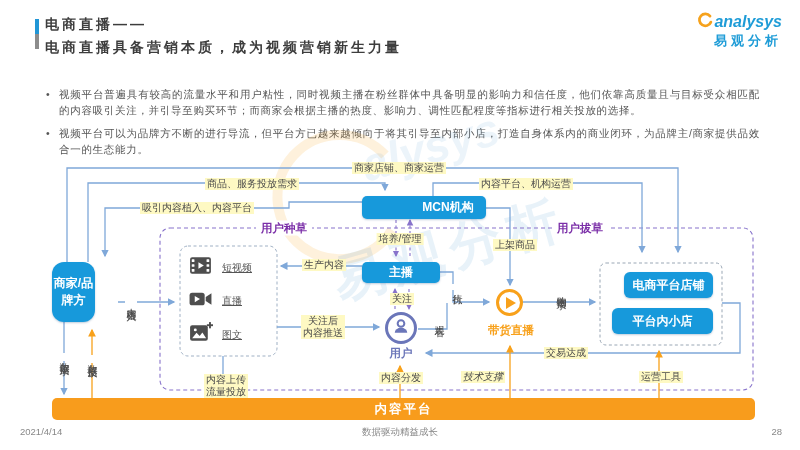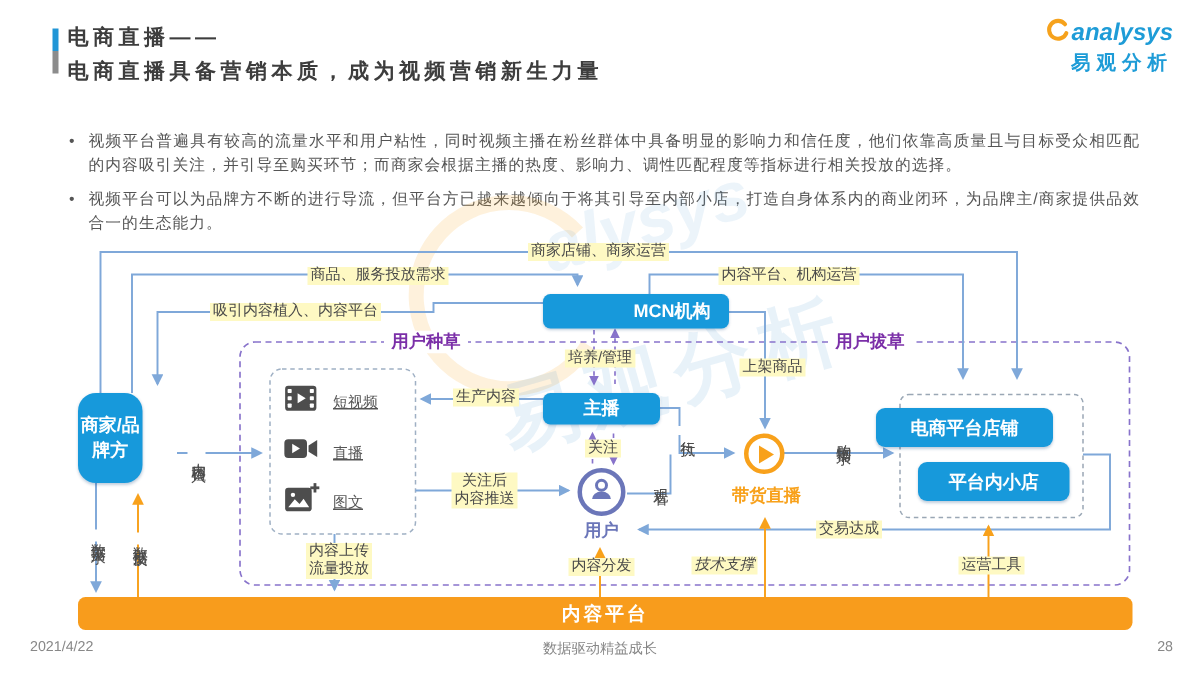--- a/index.html
+++ b/index.html
@@ -146,39 +146,39 @@
   <div class="elabel" style="left:197px;top:208px;">吸引内容植入、内容平台</div>
   <div class="elabel" style="left:324px;top:265px;">生产内容</div>
   <div class="elabel" style="left:400px;top:239px;">培养/管理</div>
   <div class="elabel" style="left:402px;top:299px;">关注</div>
   <div class="elabel" style="left:515px;top:245px;">上架商品</div>
   <div class="elabel" style="left:566px;top:353px;">交易达成</div>
   <div class="elabel two" style="left:323px;top:327px;">
     <div>关注后</div>
     <div>内容推送</div>
   </div>
-  <div class="elabel two" style="left:226px;top:374px;">
+  <div class="elabel two" style="left:226px;top:386px;">
     <div>内容上传</div>
     <div>流量投放</div>
   </div>
   <div class="elabel" style="left:401px;top:378px;">内容分发</div>
   <div class="elabel" style="left:483px;top:377px;font-style:italic;">技术支撑</div>
   <div class="elabel" style="left:661px;top:377px;">运营工具</div>
 
   <div class="vlabel" style="left:131px;top:302px;">内容植入</div>
   <div class="vlabel" style="left:457px;top:287px;">执行</div>
   <div class="vlabel" style="left:439px;top:319px;">观看</div>
   <div class="vlabel" style="left:561px;top:291px;">购物需求</div>
   <div class="vlabel" style="left:64px;top:357px;">数据需求</div>
   <div class="vlabel" style="left:92px;top:359px;">数据反馈</div>
 
   <div class="bluebox" style="left:52px;top:262px;width:43px;height:60px;border-radius:12px;font-size:12px;line-height:17px;">商家/品牌方</div>
   <div class="bluebox" style="left:362px;top:196px;width:76px;height:23px;border-radius:5px;font-size:12px;padding-left:48px;">MCN机构</div>
   <div class="bluebox" style="left:362px;top:262px;width:78px;height:21px;border-radius:5px;font-size:12px;">主播</div>
-  <div class="bluebox" style="left:584px;top:272px;width:118px;height:26px;border-radius:6px;font-size:12px;">电商平台店铺</div>
+  <div class="bluebox" style="left:624px;top:272px;width:89px;height:26px;border-radius:6px;font-size:12px;">电商平台店铺</div>
   <div class="bluebox" style="left:612px;top:308px;width:101px;height:26px;border-radius:6px;font-size:12px;">平台内小店</div>
 
   <div class="circle-node" style="left:385px;top:312px;width:32px;height:32px;border:3px solid var(--user-blue);box-sizing:border-box;">
     <span>
       <svg width="20" height="20" viewBox="0 0 24 24">
         <circle cx="12" cy="9" r="4" fill="none" stroke="#6B76B9" stroke-width="2.4"></circle>
         <path d="M4.5 20 a7.5 6 0 0 1 15 0 z" fill="#6B76B9"></path>
       </svg>
     </span>
   </div>
@@ -227,18 +227,18 @@
             <rect x="18.1" y="4.1" width="6" height="1.8"></rect>
           </g>
       </svg>
     </span>
     <span class="lbl">图文</span>
   </div>
 
   <div class="platform-bar">内容平台</div>
 
   <div class="footer">
-    <span class="date">2021/4/22</span>
+    <span class="date">2021/4/14</span>
     <span class="slogan">数据驱动精益成长</span>
     <span class="page">28</span>
   </div>
 
 </div>
 
 </body></html>

